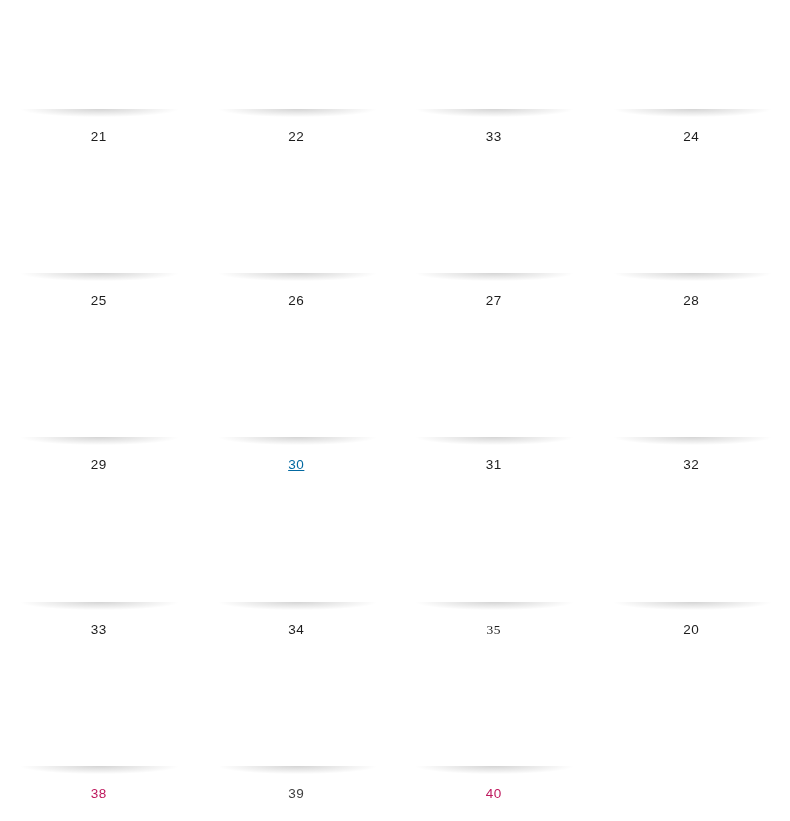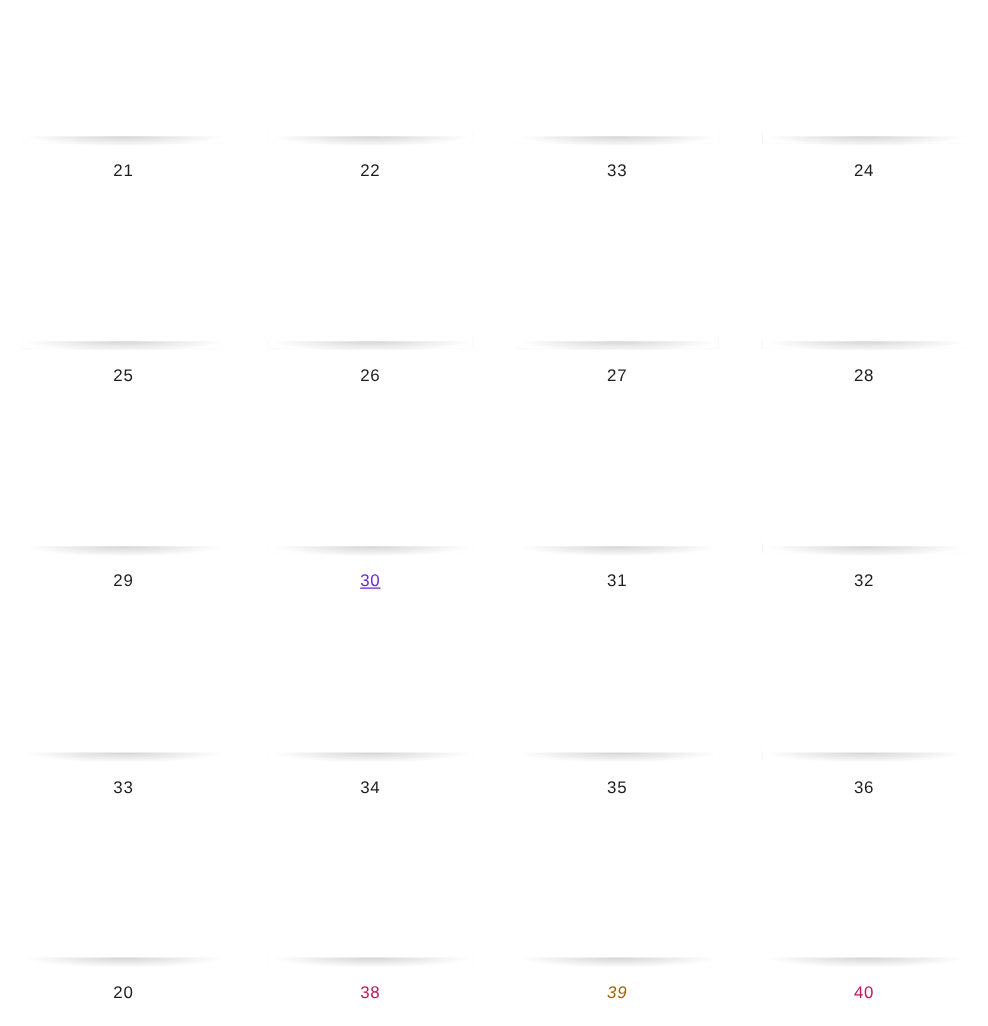--- a/index.html
+++ b/index.html
@@ -169,21 +169,21 @@
         <div class="swatch-shadow"></div>
         <div class="swatch-chip" style="background-color: rgb(166, 195, 194);"></div>
       </div>
       <div class="swatch-label" style="color: rgb(29, 29, 29);">29</div>
     </div>
     <div class="swatch-cell">
       <div class="swatch-chip-wrap">
         <div class="swatch-shadow"></div>
         <div class="swatch-chip" style="background-color: rgb(224, 168, 162);"></div>
       </div>
-      <div class="swatch-label" style="color: #6d28d9; text-decoration: underline;">30</div>
+      <div class="swatch-label" style="color: #0369a1; text-decoration: underline;">30</div>
     </div>
     <div class="swatch-cell">
       <div class="swatch-chip-wrap">
         <div class="swatch-shadow"></div>
         <div class="swatch-chip" style="background-color: rgb(239, 230, 208);"></div>
       </div>
       <div class="swatch-label" style="color: rgb(29, 29, 29);">31</div>
     </div>
     <div class="swatch-cell">
       <div class="swatch-chip-wrap">
@@ -204,49 +204,42 @@
         <div class="swatch-shadow"></div>
         <div class="swatch-chip" style="background-color: rgb(201, 200, 208);"></div>
       </div>
       <div class="swatch-label" style="color: rgb(29, 29, 29);">34</div>
     </div>
     <div class="swatch-cell">
       <div class="swatch-chip-wrap">
         <div class="swatch-shadow"></div>
         <div class="swatch-chip" style="background-color: rgb(191, 190, 196);"></div>
       </div>
-      <div class="swatch-label" style="color: rgb(29, 29, 29);">35</div>
-    </div>
-    <div class="swatch-cell">
-      <div class="swatch-chip-wrap">
-        <div class="swatch-shadow"></div>
-        <div class="swatch-chip" style="background-color: rgb(129, 149, 200);"></div>
-      </div>
-      <div class="swatch-label" style="color: rgb(29, 29, 29);">36</div>
+      <div class="swatch-label" style="color: rgb(29, 29, 29); font-family: Liberation Serif, serif;">35</div>
     </div>
     <div class="swatch-cell">
       <div class="swatch-chip-wrap">
         <div class="swatch-shadow"></div>
         <div class="swatch-chip" style="background-color: rgb(242, 228, 190);"></div>
       </div>
       <div class="swatch-label" style="color: rgb(29, 29, 29);">20</div>
     </div>
     <div class="swatch-cell">
       <div class="swatch-chip-wrap">
         <div class="swatch-shadow"></div>
         <div class="swatch-chip" style="background-color: rgb(237, 209, 232);"></div>
       </div>
       <div class="swatch-label" style="color: #be185d;">38</div>
     </div>
     <div class="swatch-cell">
       <div class="swatch-chip-wrap">
         <div class="swatch-shadow"></div>
         <div class="swatch-chip" style="background-color: rgb(167, 235, 226);"></div>
       </div>
-      <div class="swatch-label" style="color: #a16207; font-style: italic;">39</div>
+      <div class="swatch-label" style="color: #404040;">39</div>
     </div>
     <div class="swatch-cell">
       <div class="swatch-chip-wrap">
         <div class="swatch-shadow"></div>
         <div class="swatch-chip" style="background-color: rgb(221, 240, 138);"></div>
       </div>
       <div class="swatch-label" style="color: #be185d;">40</div>
     </div>
   </div>
 

